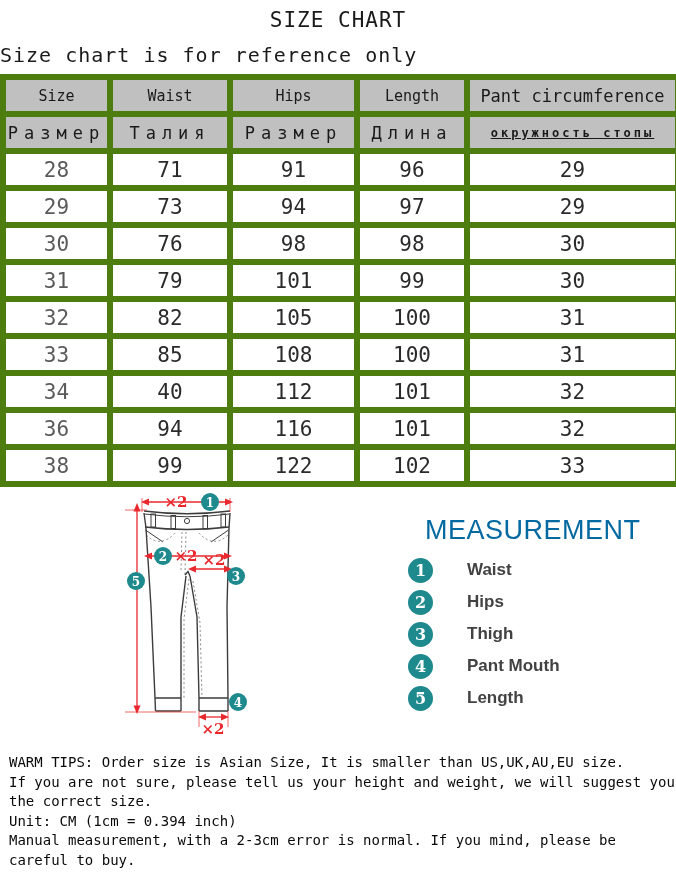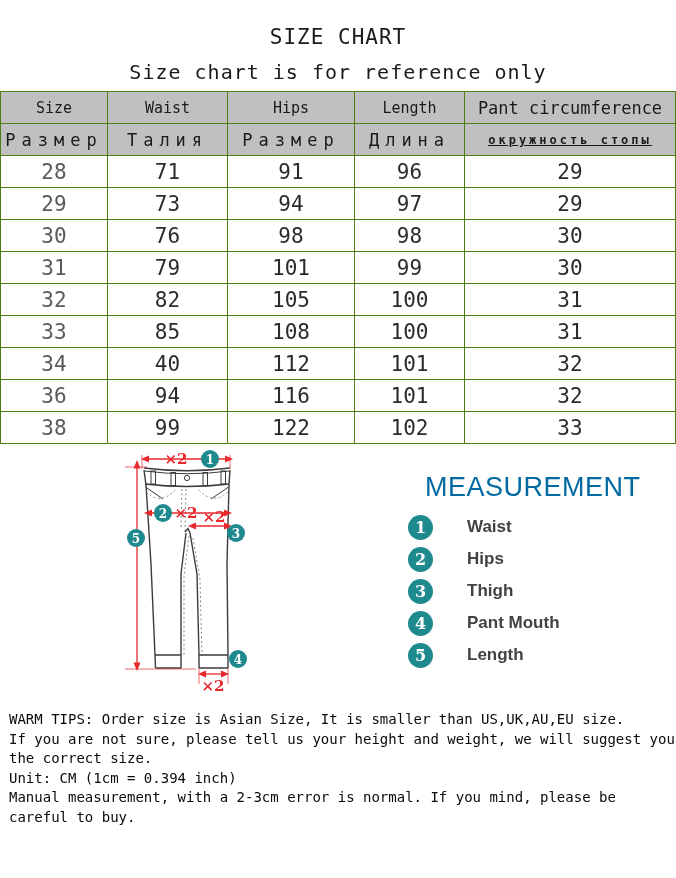--- a/index.html
+++ b/index.html
@@ -1,29 +1,29 @@
 <!DOCTYPE html>
 <html style="--accent-red: #e8282d; --teal: #1e8a8e; --header-gray: #c0c0c0;"><head>
 <meta charset="utf-8">
 <style>
   html,body { margin:0; padding:0; background:#fff; }
   .page {
     position:relative; width:676px; height:878px; background:#fff;
     font-family:"DejaVu Sans Mono", monospace; color:#111; overflow:hidden;
   }
   
-  .title { text-align:center; font-size:21px; padding-top:25px; letter-spacing:1px; color:#1a1a1a; }
-  .subtitle { text-align:center; font-size:20px; margin-top:11px; letter-spacing:1px; color:#1a1a1a; }
+  .title { text-align:center; font-size:21px; padding-top:8px; letter-spacing:1px; color:#1a1a1a; }
+  .subtitle { font-size:20px; margin-top:11px; letter-spacing:1px; color:#1a1a1a; }
   .unit-note { color:var(--accent-red); font-size:17px; margin:27px 0 0 3px; }
   
   table.size-table {
     border-collapse:collapse; table-layout:fixed; width:675px; margin-top:7px;
     border:1px solid #000;
   }
-  .size-table th, .size-table td { border:1px solid #4d7c0f; text-align:center; padding:0; font-weight:normal; }
+  .size-table th, .size-table td { border:6px solid #4d7c0f; text-align:center; padding:0; font-weight:normal; }
   .size-table thead th { background:var(--header-gray); }
   .size-table tr.hdr-en th { height:31px; font-size:15px; color:#1a1a1a; }
   .size-table tr.hdr-en th.wide { font-size:17px; }
   .size-table tr.hdr-ru th { height:31px; font-size:17px; letter-spacing:6px; color:#1a1a1a; }
   .size-table tr.hdr-ru th.wide { font-size:12px; letter-spacing:3px; font-weight:bold;text-decoration:underline; }
   .size-table tbody td { height:31px; font-size:21px; color:#2b2b2b; }
   .size-table tbody td:first-child { color:#5a5a5a; }
   
   .diagram-section { position:relative; height:260px; }
   .pants-svg { position:absolute; left:0; top:0; }

